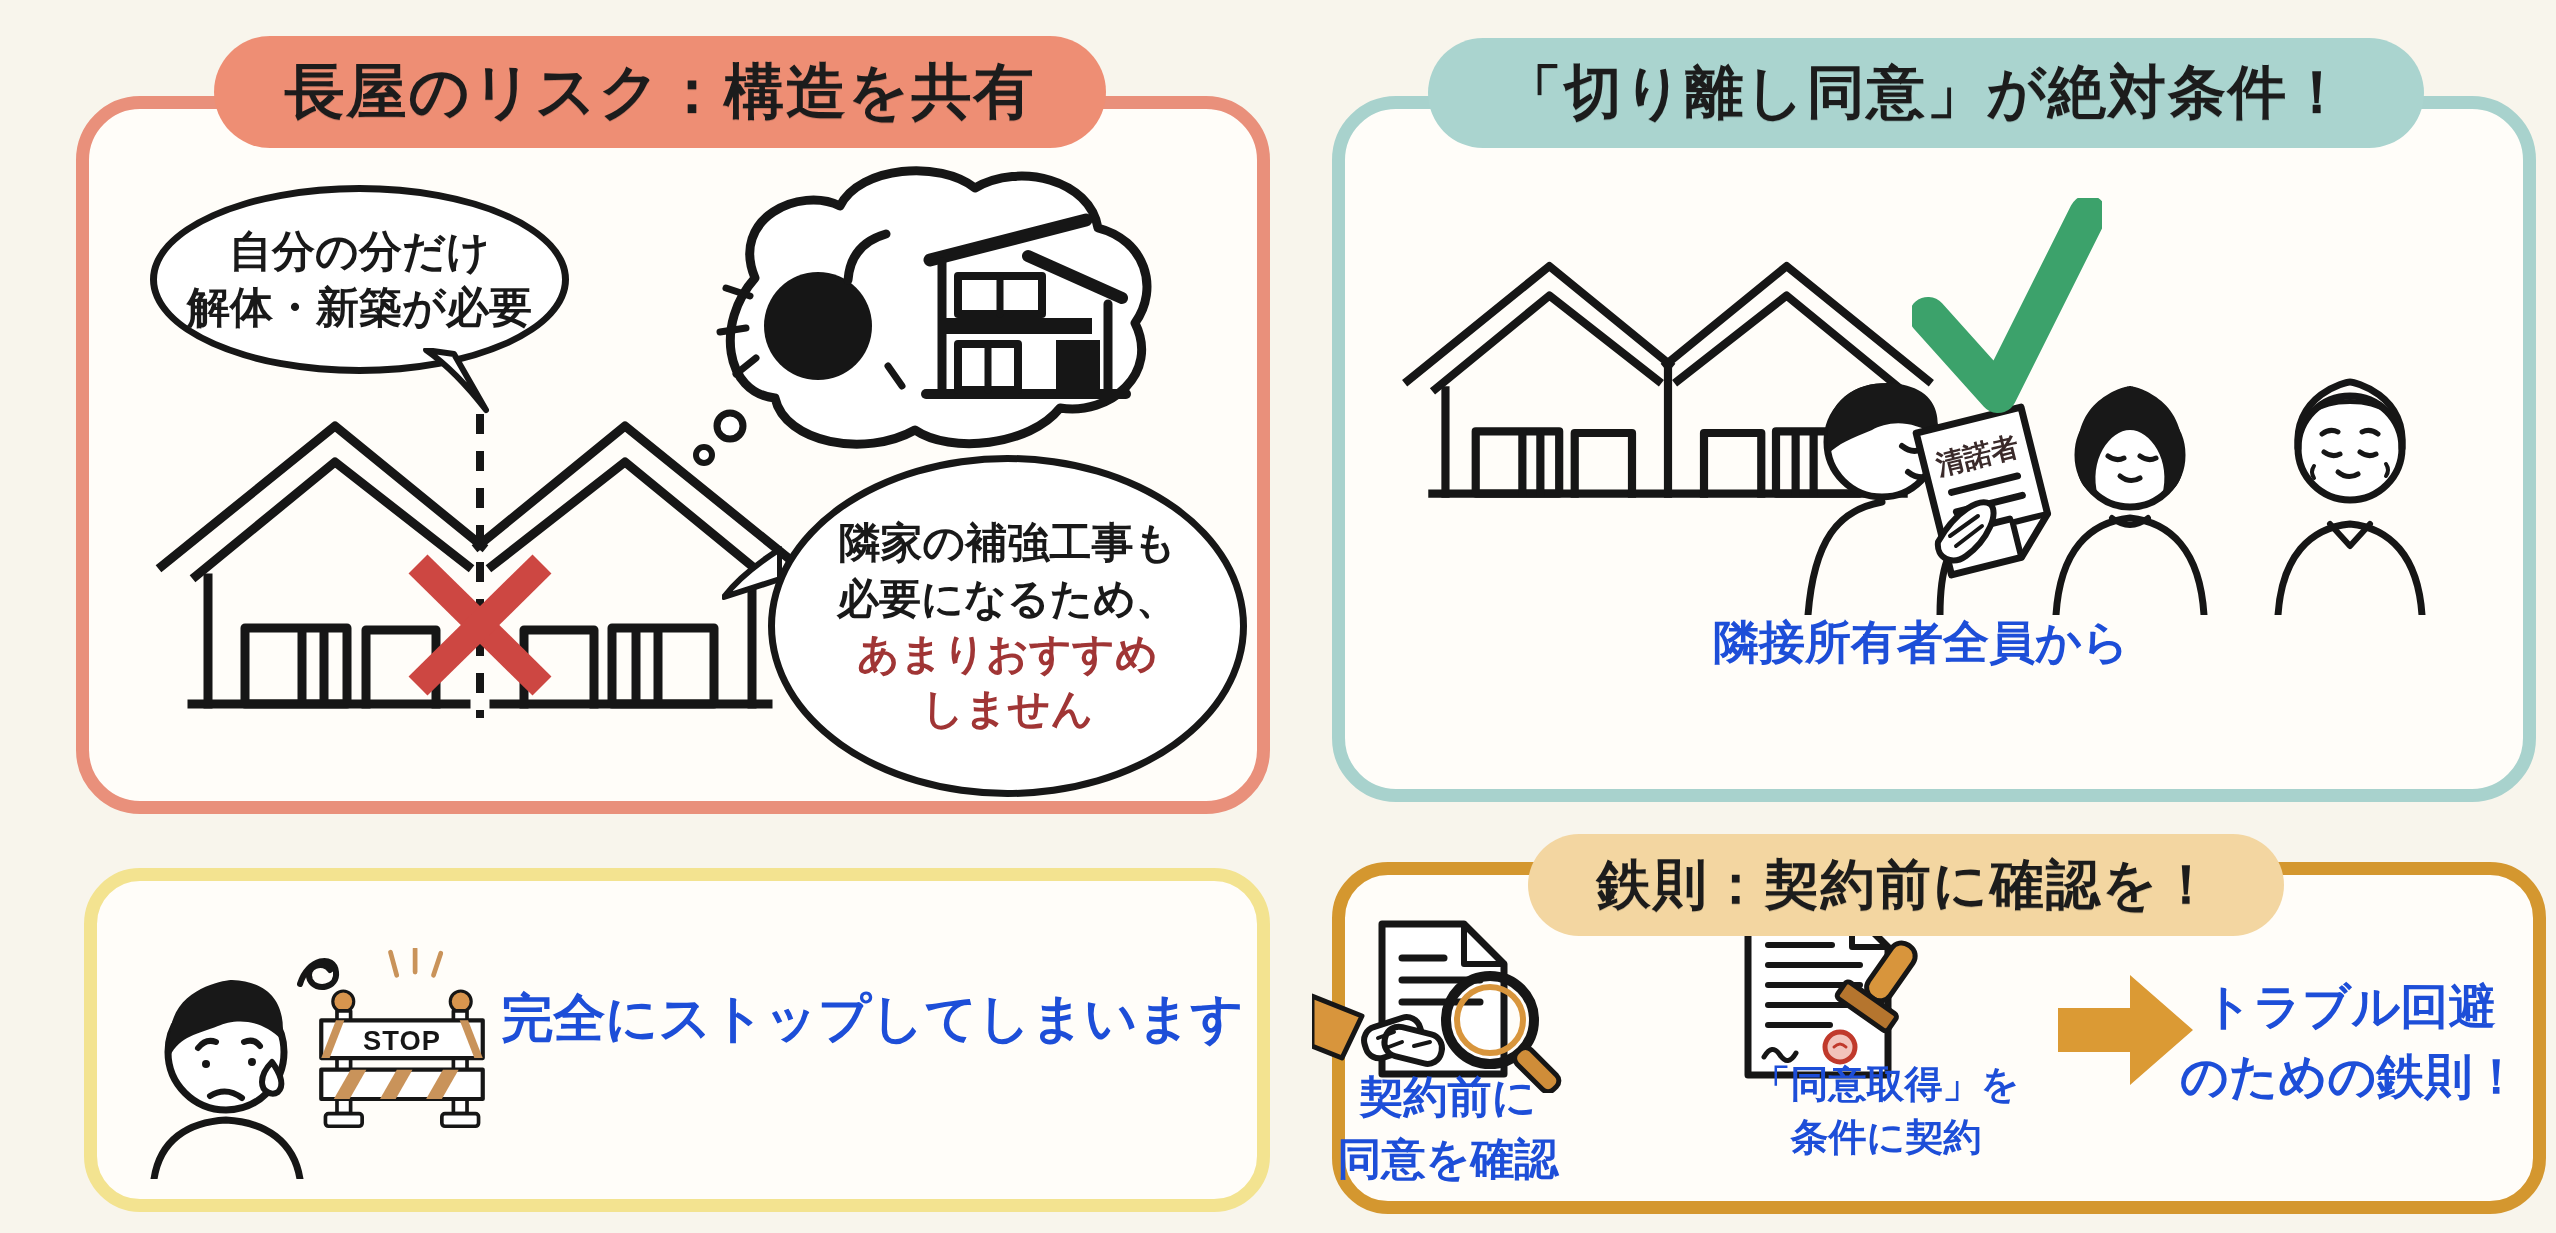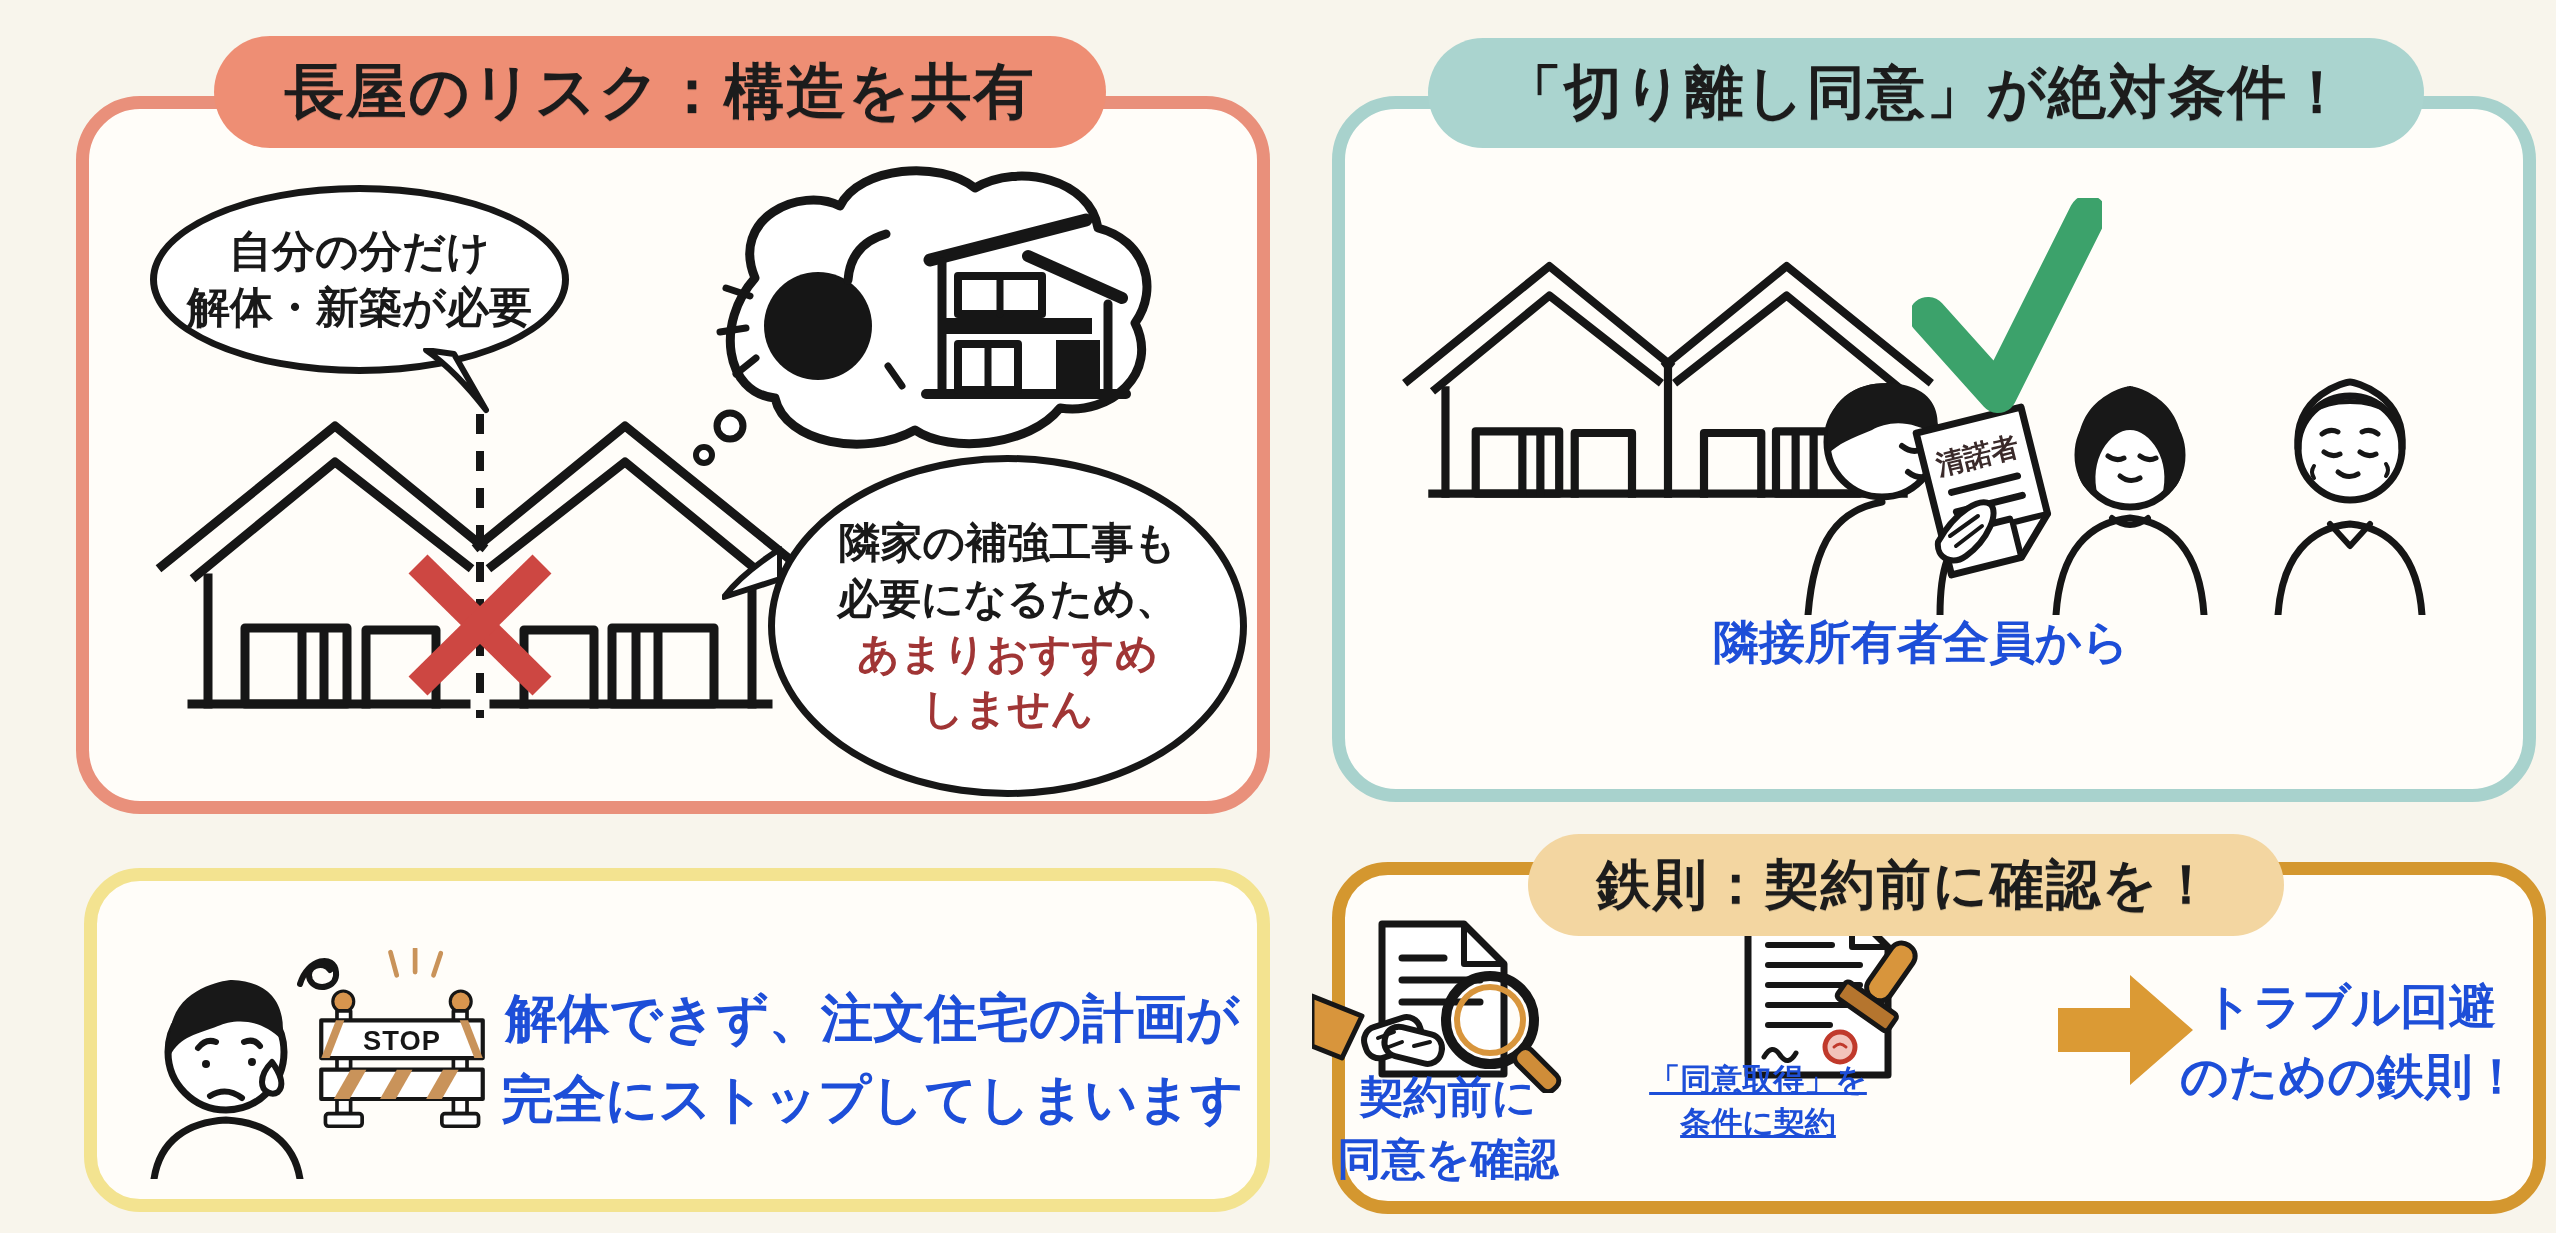--- a/index.html
+++ b/index.html
@@ -234,21 +234,20 @@
       <rect x="6" y="232" width="308" height="56" fill="#fff" stroke="#161616" stroke-width="8"></rect>
       <g fill="#c9935a">
         <polygon points="30,288 62,232 92,232 60,288"></polygon>
         <polygon points="118,288 150,232 180,232 148,288"></polygon>
         <polygon points="206,288 238,232 268,232 236,288"></polygon>
       </g>
     </g>
   </svg>
 
   <div class="caption lineblock" style="left:500px;top:978px;width:745px;font-size:52px;line-height:1.55;text-align:center;">
-    <div>解体できず、注文住宅の計画が</div>
     <div>完全にストップしてしまいます</div>
   </div>
 
   <div class="panel" style="left:1332px;top:862px;width:1188px;height:326px;border:13px solid #d4972f;border-radius:56px;"></div>
   <div class="pill" style="left:1528px;top:822px;width:756px;height:102px;background:#f3d6a1;font-size:54px;margin-top:12px;">
     <span>鉄則：契約前に確認を！</span>
   </div>
 
   <svg class="abs" style="left:1312px;top:918px;z-index:2;" width="270" height="175" viewBox="0 0 270 175">
     <g stroke="#161616" fill="none" stroke-linejoin="round" stroke-linecap="round">
@@ -294,21 +293,21 @@
       <path d="M48,120 H110" stroke-width="6"></path>
       <g transform="rotate(35 150 95)">
         <rect x="138" y="28" width="26" height="64" rx="12" fill="#d8953c" stroke-width="5"></rect>
         <rect x="120" y="92" width="62" height="20" rx="4" fill="#b5752e" stroke-width="5"></rect>
       </g>
       <circle cx="120" cy="142" r="15" fill="#f2c3bb" stroke="#c0392b" stroke-width="5"></circle>
       <path d="M114,142 q6,-6 12,0" stroke="#c0392b" stroke-width="3"></path>
       <path d="M44,152 q8,-14 16,-2 q8,12 16,-2" stroke-width="5"></path>
     </g>
   </svg>
-  <div class="caption lineblock" style="left:1578px;top:1058px;width:360px;font-size:31px;line-height:1.4;text-decoration:underline;">
+  <div class="caption lineblock" style="left:1706px;top:1058px;width:360px;font-size:38px;line-height:1.4;">
     <div>「同意取得」を</div>
     <div>条件に契約</div>
   </div>
 
   <svg class="abs" style="left:2058px;top:975px;z-index:2;" width="135" height="110" viewBox="0 0 135 110">
     <polygon points="0,33 72,33 72,0 135,55 72,110 72,77 0,77" fill="#db9a34"></polygon>
   </svg>
 
   <div class="caption lineblock" style="left:2180px;top:972px;width:340px;font-size:48px;line-height:1.45;font-weight:900;">
     <div>トラブル回避</div>

